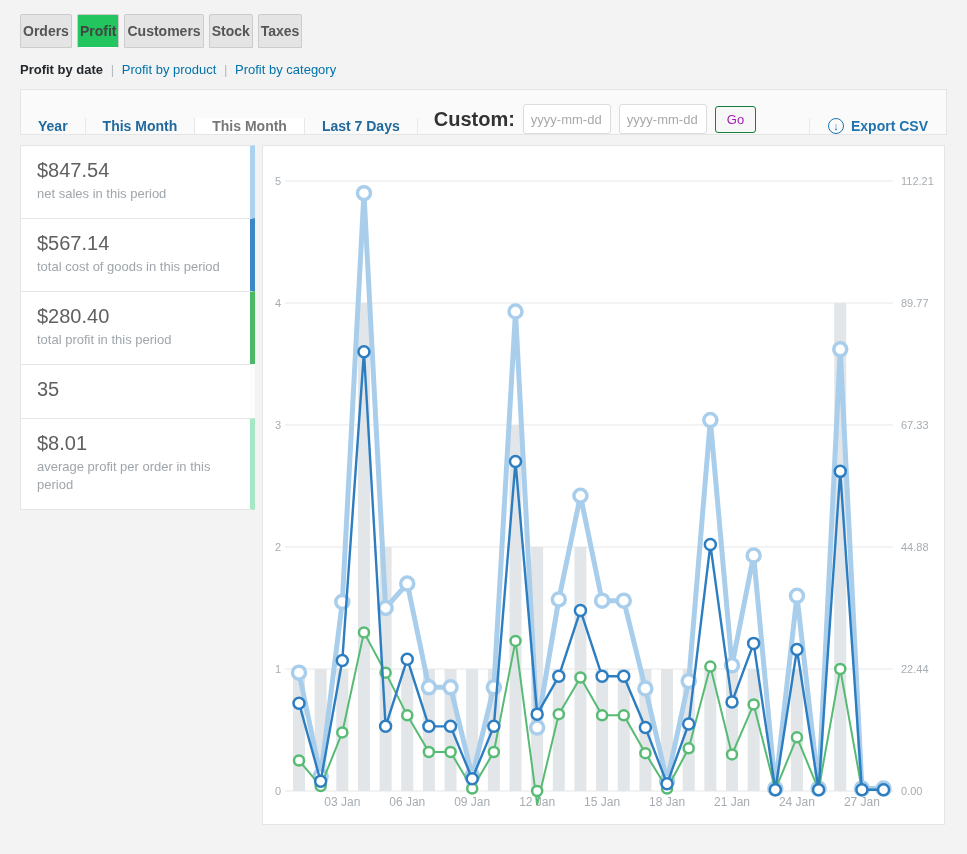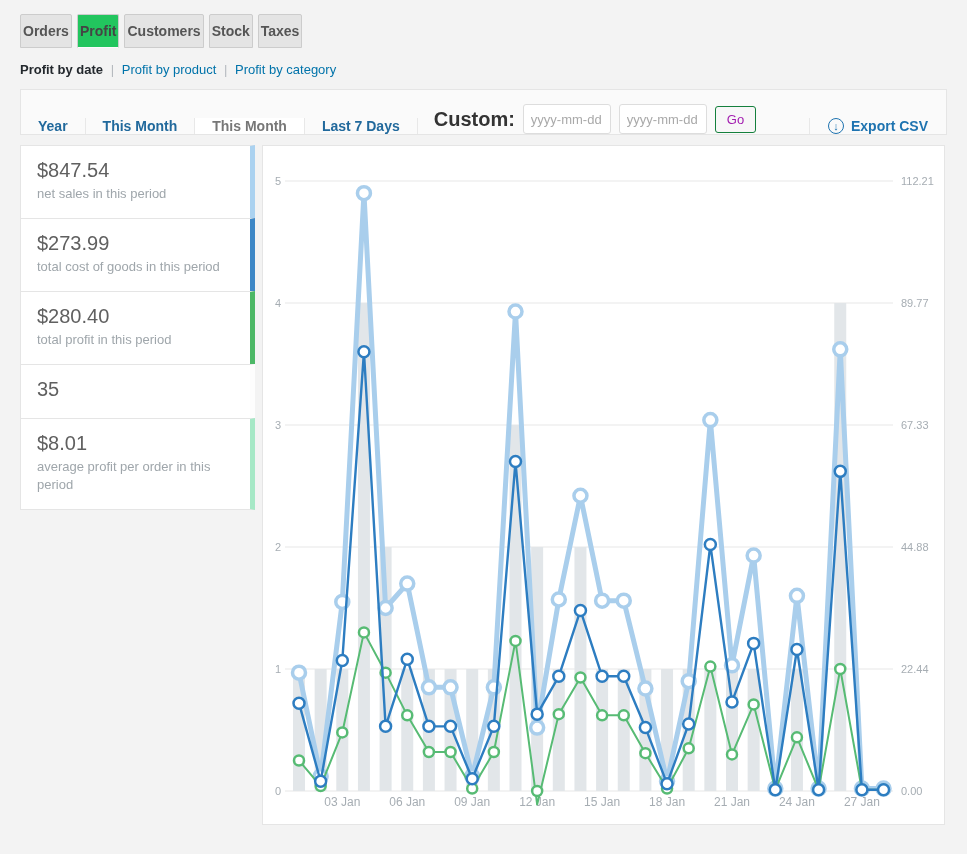--- a/index.html
+++ b/index.html
@@ -94,21 +94,21 @@
   </div>
 
   <div class="content">
 
     <div class="stats">
       <div class="stat-box" style="border-right-color: rgb(171, 210, 240);">
         <div class="stat-value">$847.54</div>
         <div class="stat-caption">net sales in this period</div>
       </div>
       <div class="stat-box" style="border-right-color: rgb(61, 135, 198);">
-        <div class="stat-value">$273.99</div>
+        <div class="stat-value">$567.14</div>
         <div class="stat-caption">total cost of goods in this period</div>
       </div>
       <div class="stat-box" style="border-right-color: rgb(76, 184, 102);">
         <div class="stat-value">$280.40</div>
         <div class="stat-caption">total profit in this period</div>
       </div>
       <div class="stat-box" style="border-right-color: rgb(253, 253, 253);">
         <div class="stat-value">35</div>
       </div>
       <div class="stat-box" style="border-right-color: rgb(166, 232, 198);">

